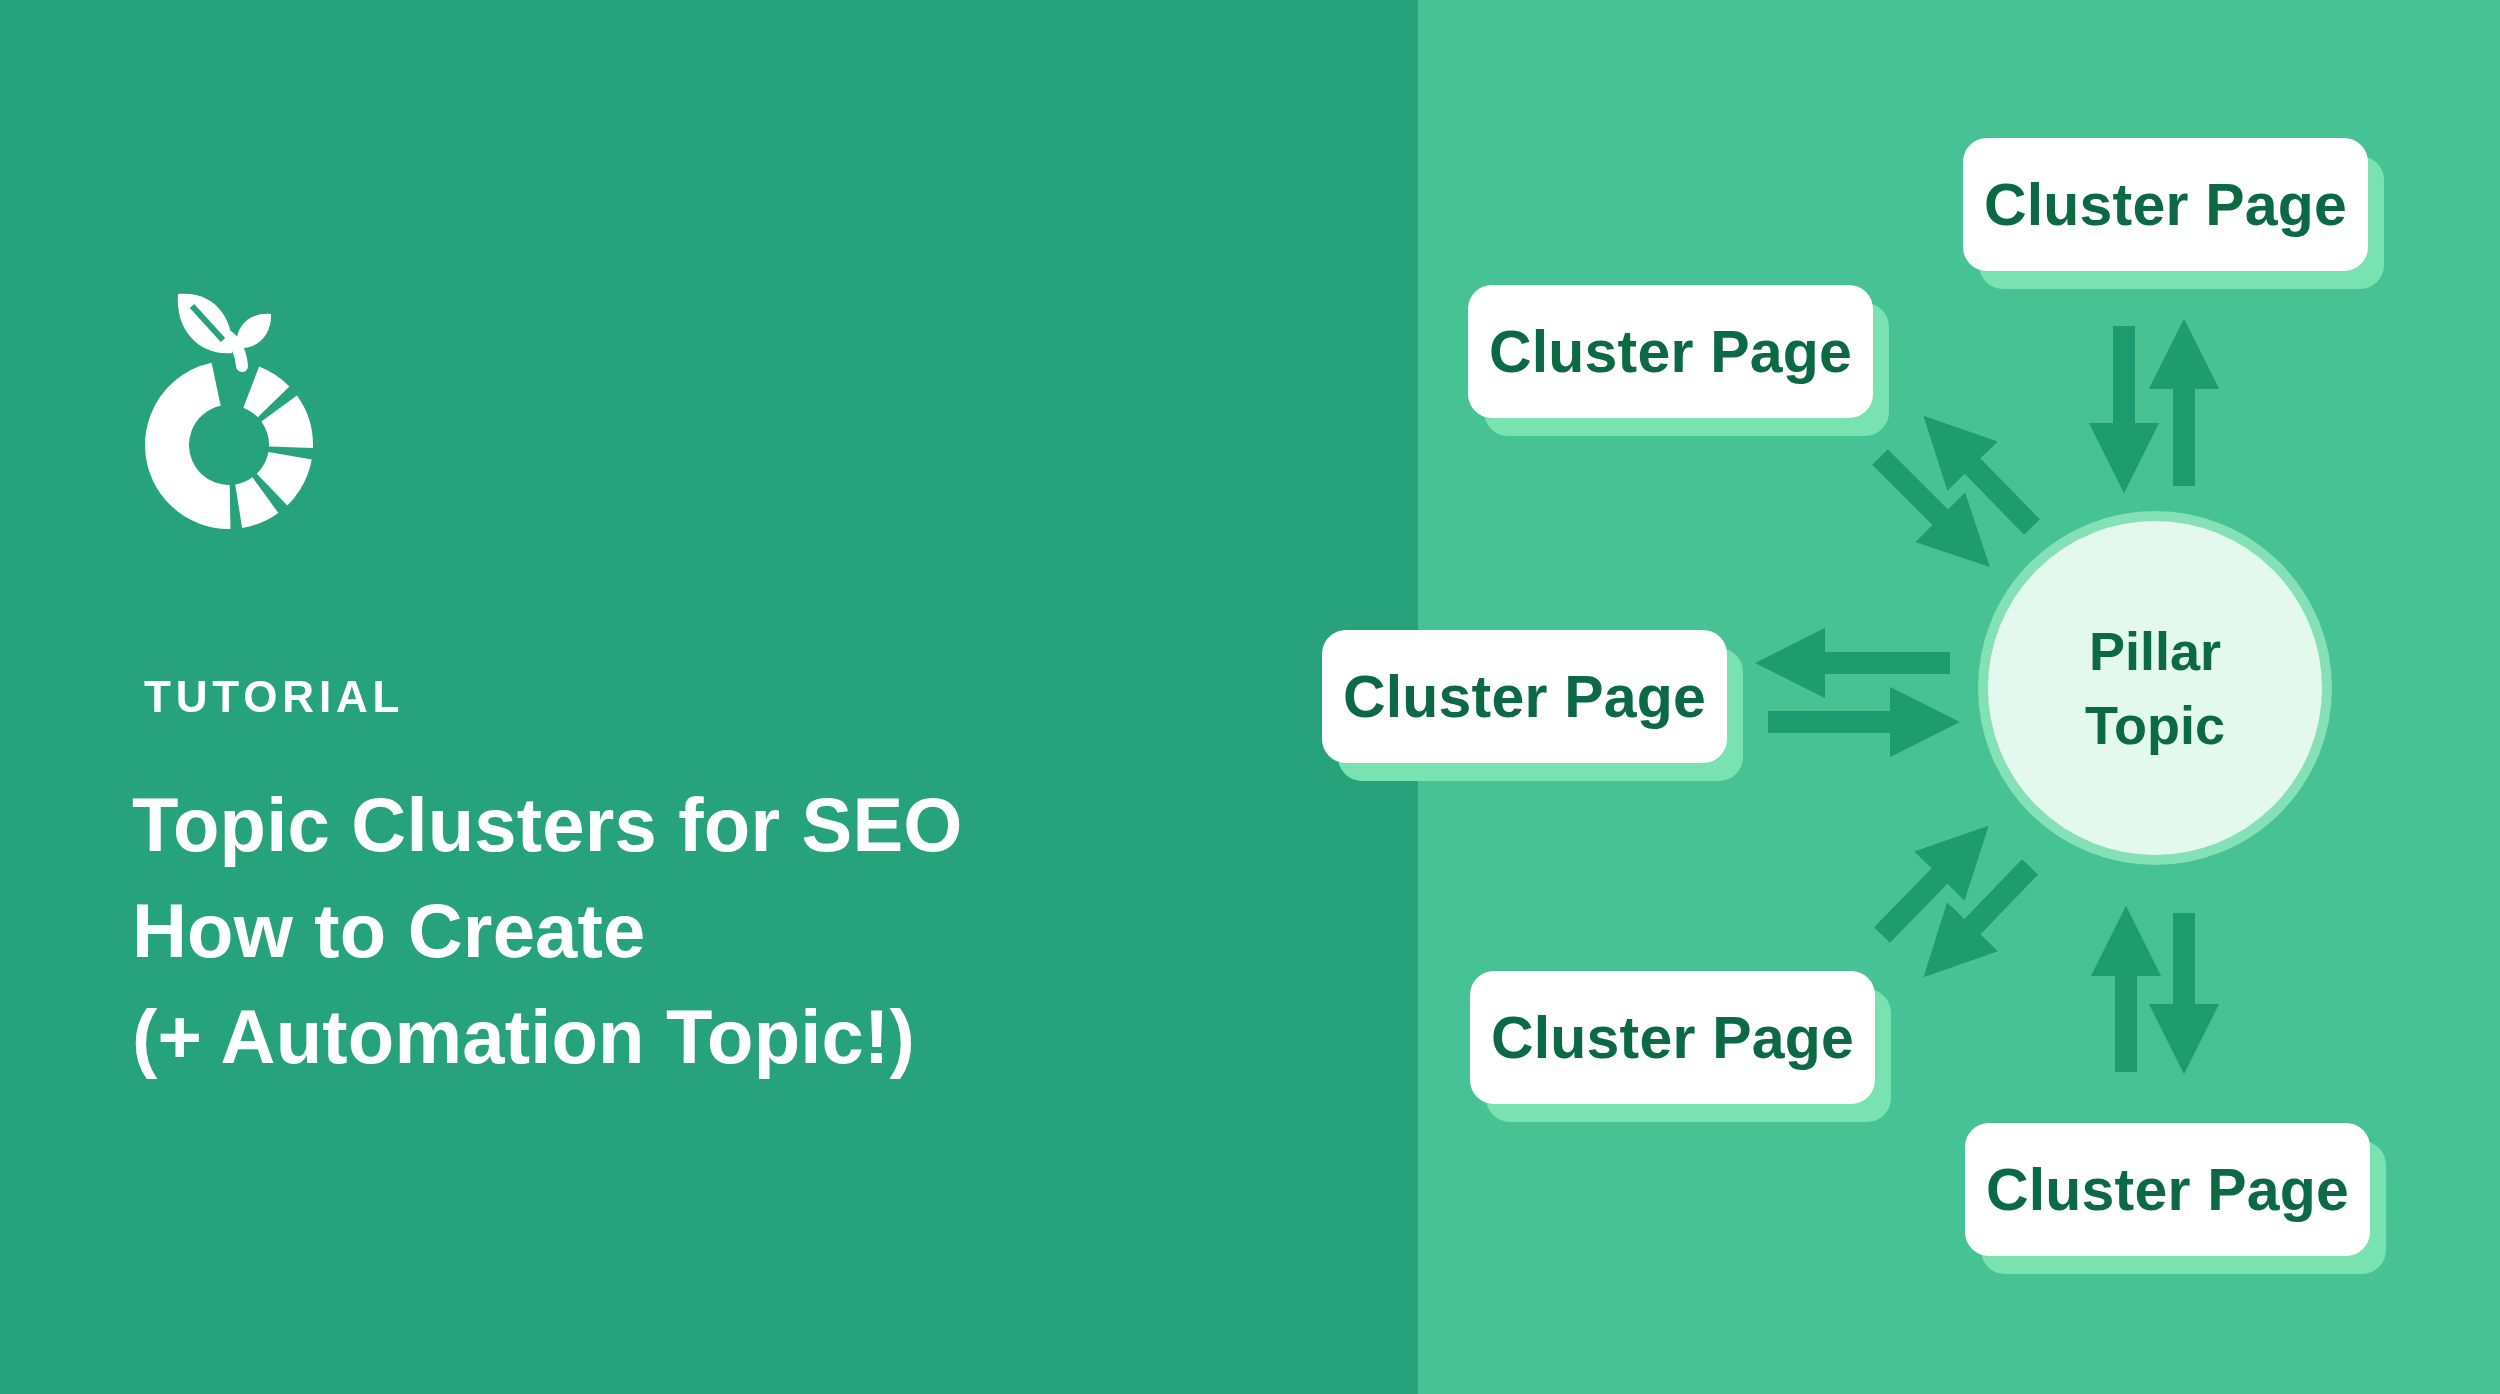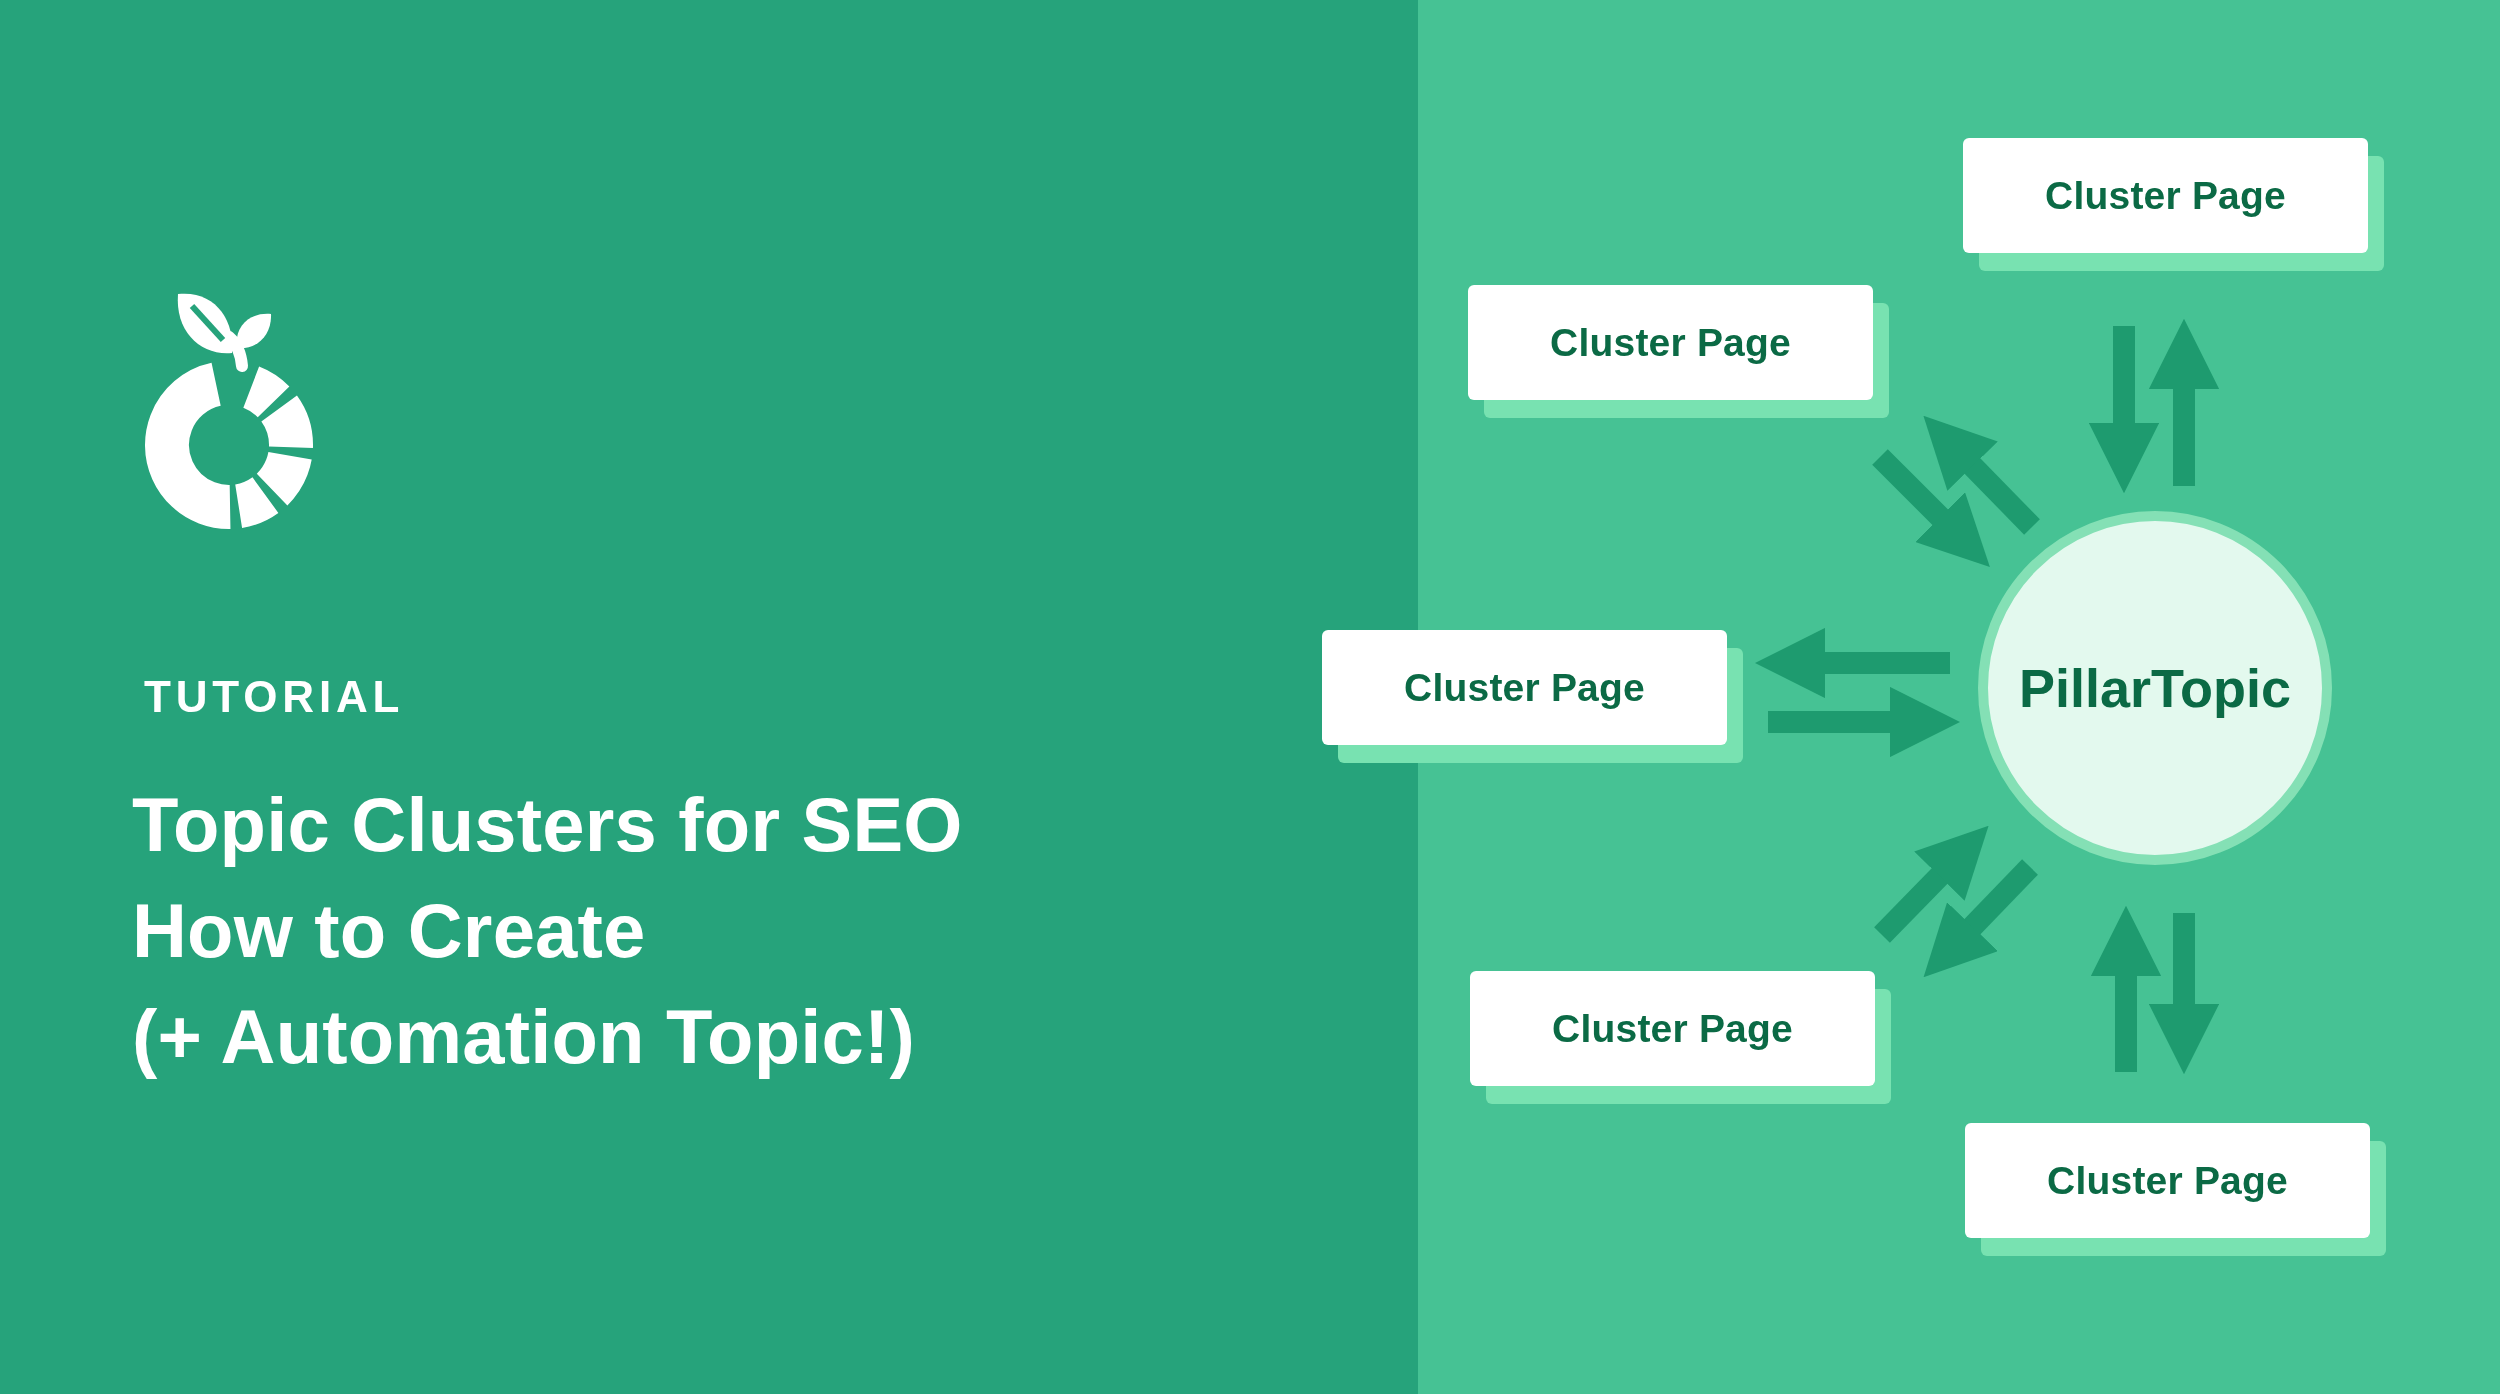--- a/index.html
+++ b/index.html
@@ -17,37 +17,37 @@
     color:#FFFFFF;font-size:44px;font-weight:700;letter-spacing:0.11em;
   }
   .headline{
     position:absolute;left:132px;top:772px;margin:0;
     color:#FFFFFF;font-size:76px;font-weight:700;line-height:106px;letter-spacing:0.2px;
   }
   .headline span{display:block;}
 
   
   .cluster-box{
-    position:absolute;width:405px;height:115px;
-    background:#FFFFFF;border-radius:6px;
+    position:absolute;width:405px;height:133px;
+    background:#FFFFFF;border-radius:24px;
     box-shadow:16px 18px 0 0 #78E2B1;
     display:flex;align-items:center;justify-content:center;
-    color:#0B6A45;font-size:39px;font-weight:700;letter-spacing:0.2px;
+    color:#0B6A45;font-size:59px;font-weight:700;letter-spacing:0.2px;
   }
   .box-1{left:1963px;top:138px;}
   .box-2{left:1468px;top:285px;}
   .box-3{left:1322px;top:630px;}
   .box-4{left:1470px;top:971px;}
   .box-5{left:1965px;top:1123px;}
 
   .pillar{
     position:absolute;left:1978px;top:511px;width:354px;height:354px;
     box-sizing:border-box;border-radius:50%;
     background:#E3F9EE;border:10px solid #84E0B5;
-    display:flex;flex-direction:row;align-items:center;justify-content:center;
+    display:flex;flex-direction:column;align-items:center;justify-content:center;
     color:#0B6A45;font-size:54px;font-weight:700;line-height:74px;text-align:center;
   }
 
   .arrow-layer{position:absolute;left:0;top:0;width:2500px;height:1394px;pointer-events:none;}
 </style>
 </head>
 <body>
 
 <div class="canvas">
 

